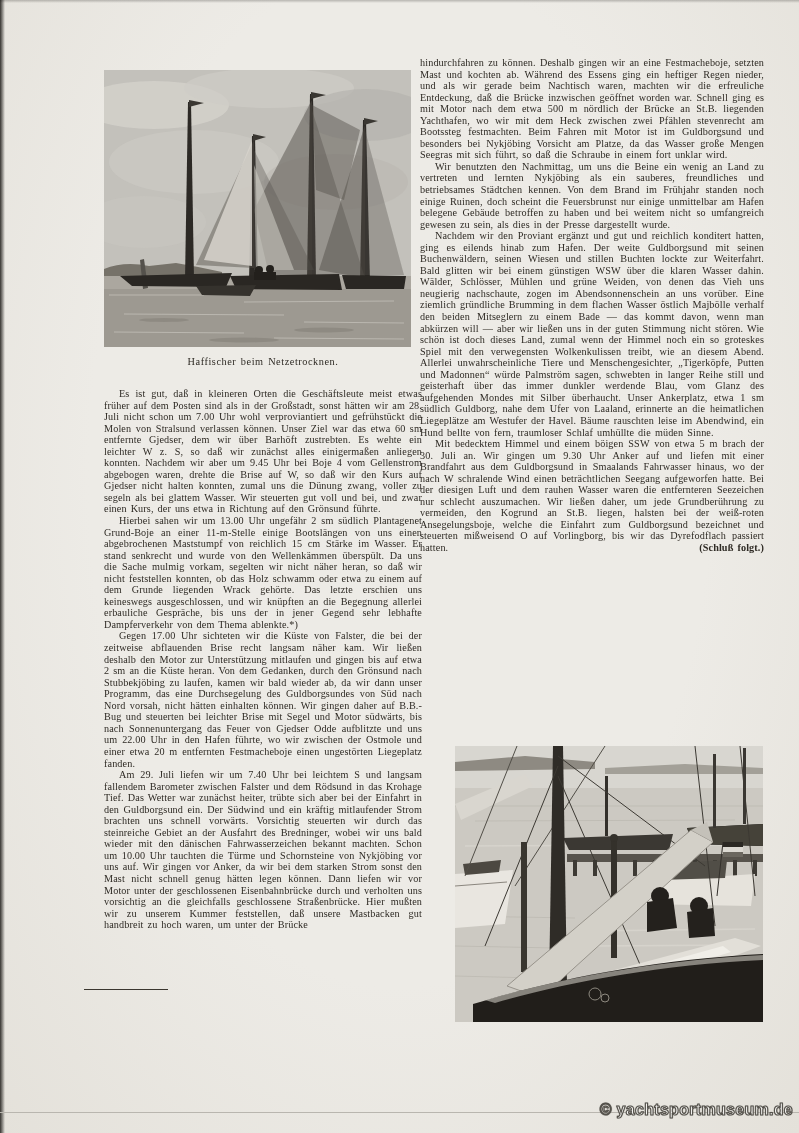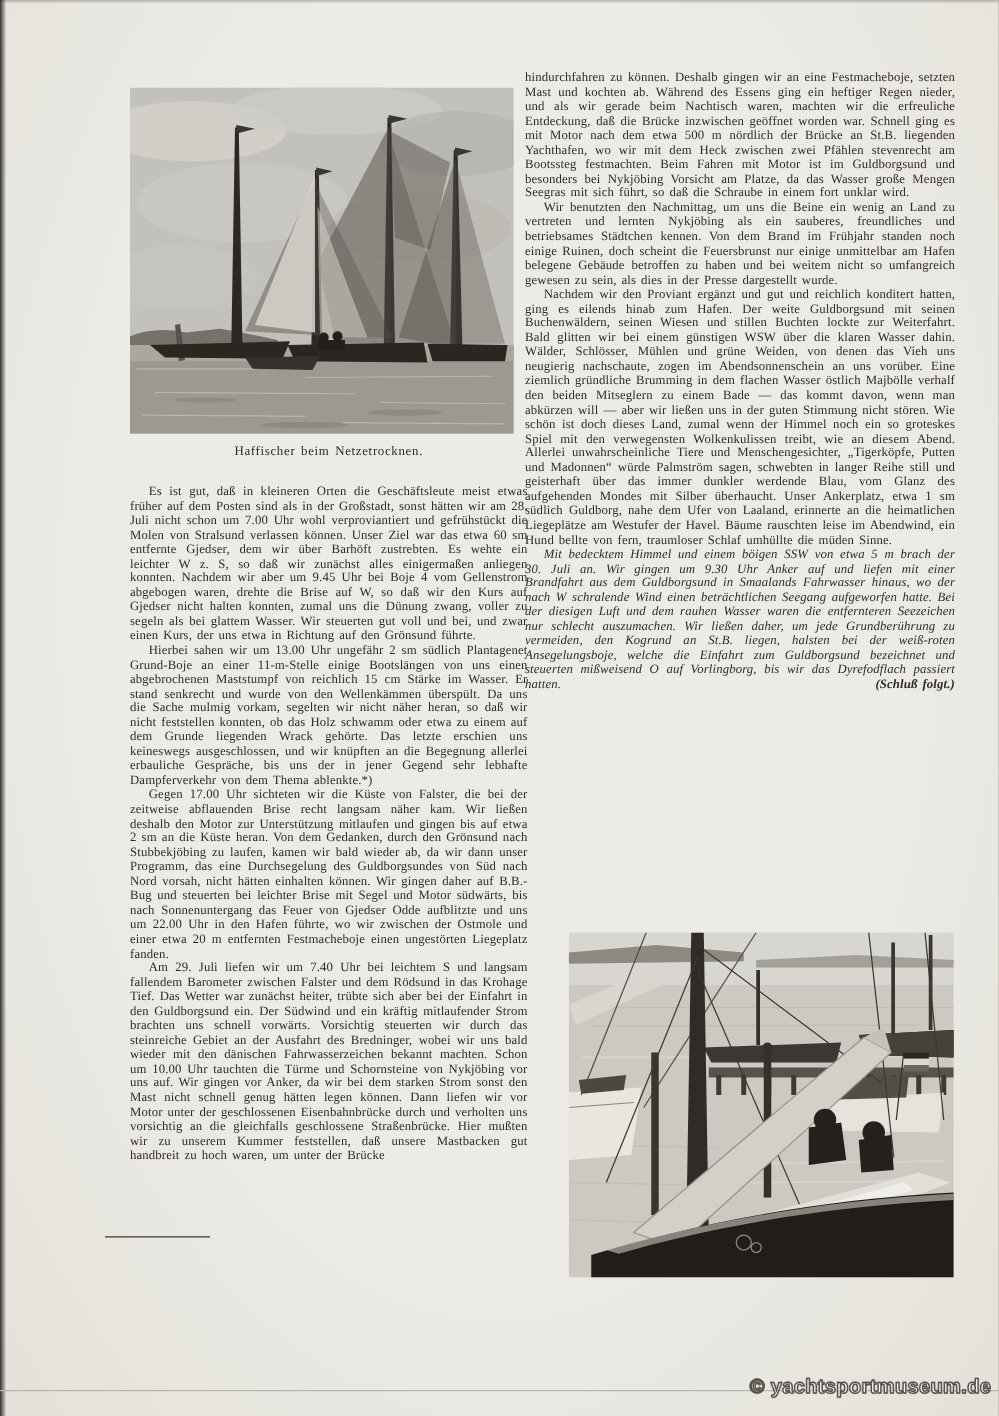--- a/index.html
+++ b/index.html
@@ -20,21 +20,21 @@
     font-size:13.5px; letter-spacing:.4px; }
 
   .col-left  { position:absolute; left:84px; top:70px; width:318px;margin-left:20px; }
   .col-right { position:absolute; left:420px; top:57px; width:344px; }
 
   p.body-par {
     text-align:justify; font-size:10.2px; line-height:11.55px;
     text-indent:15px; word-spacing:1.3px; letter-spacing:.12px;
   }
   p.noindent { text-indent:0; }
-  p.lastpara { position:relative;font-style:italic; }
+  p.lastpara { position:relative; }
   .schluss { position:absolute; right:0; bottom:0; font-weight:bold; }
 
   figure { display:block; }
   .photo { display:block; }
   .fig-top { width:307px; height:277px; }
   .caption { text-align:center; font-size:10.3px; letter-spacing:.55px; word-spacing:1.4px; }
   .caption-top { margin-top:9px; margin-bottom:21px; }
 
   .footnote { position:absolute; left:84px; top:989px; width:318px; }
   .footnote .rule { width:84px; border-top:1px solid #3a362f; margin-bottom:5px; }

